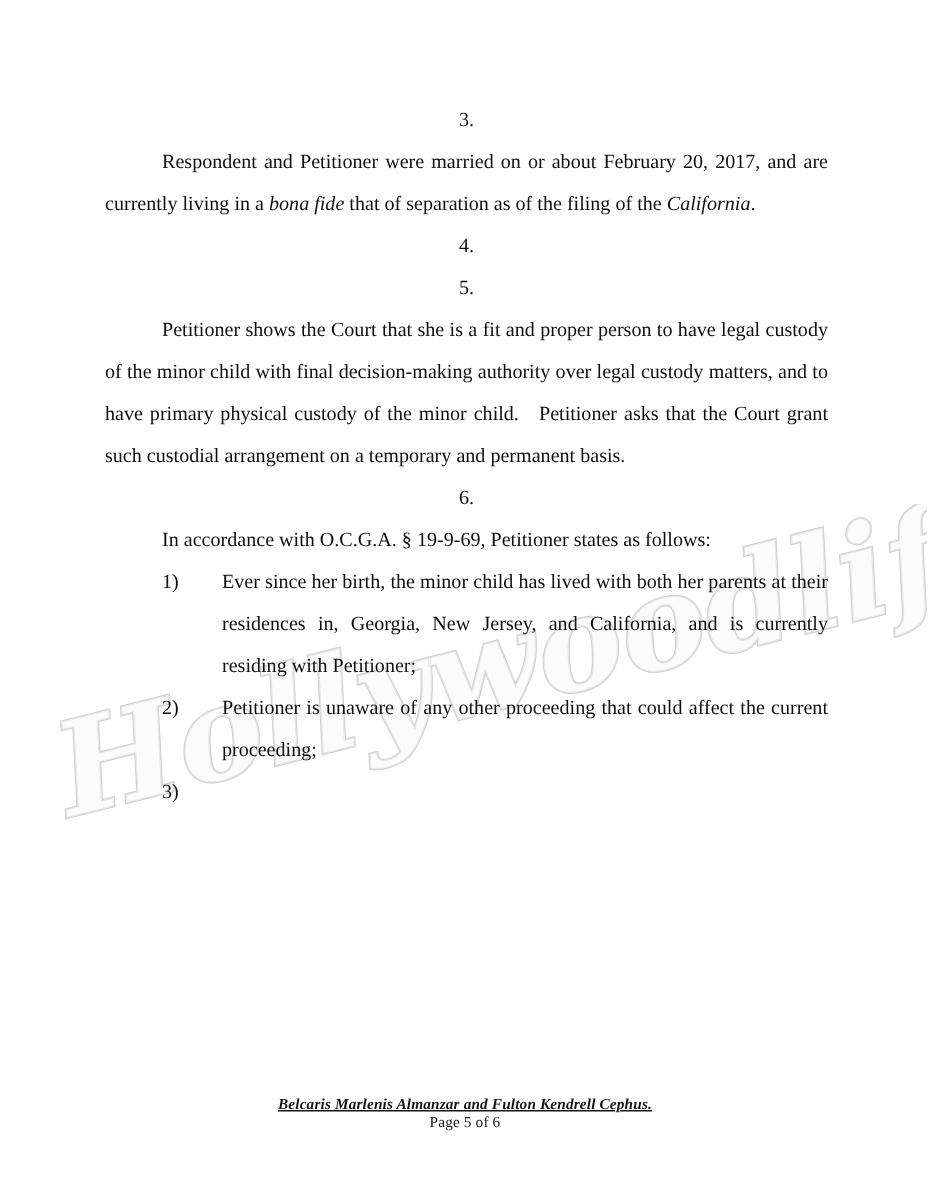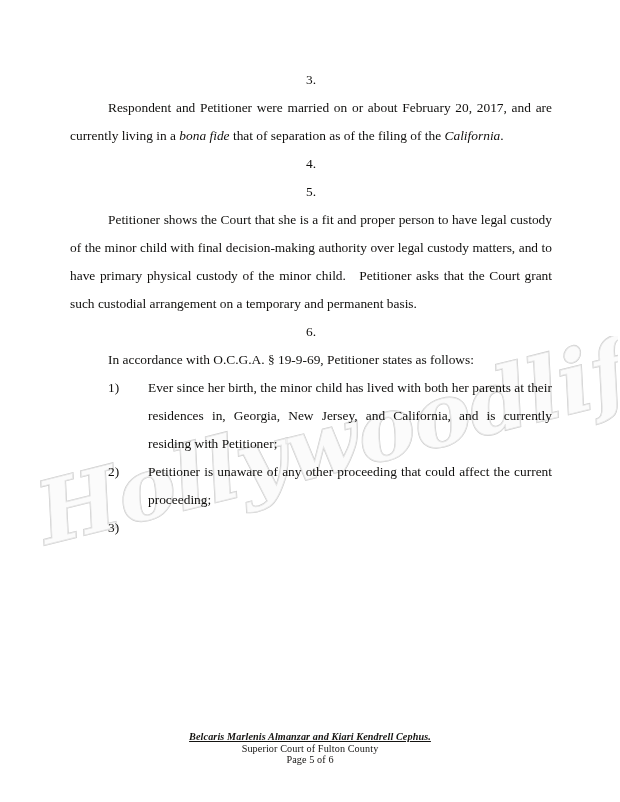--- a/index.html
+++ b/index.html
@@ -182,18 +182,17 @@
         <span>Petitioner is unaware of any other proceeding that could affect the current proceeding;</span>
       </li>
       <li>
         <span class="marker">3)</span>
       </li>
     </ol>
 
   </div>
 
   <div class="footer">
-    <p class="footer-line f-italic-underline">Belcaris Marlenis Almanzar and Kiari Kendrell Cephus.</p>
-    <p class="footer-line f-plain">Superior Court of Fulton County</p>
+    <p class="footer-line f-italic-underline">Belcaris Marlenis Almanzar and Fulton Kendrell Cephus.</p>
     <p class="footer-line f-page">Page 5 of 6</p>
   </div>
 
 </div>
 
 </body></html>

